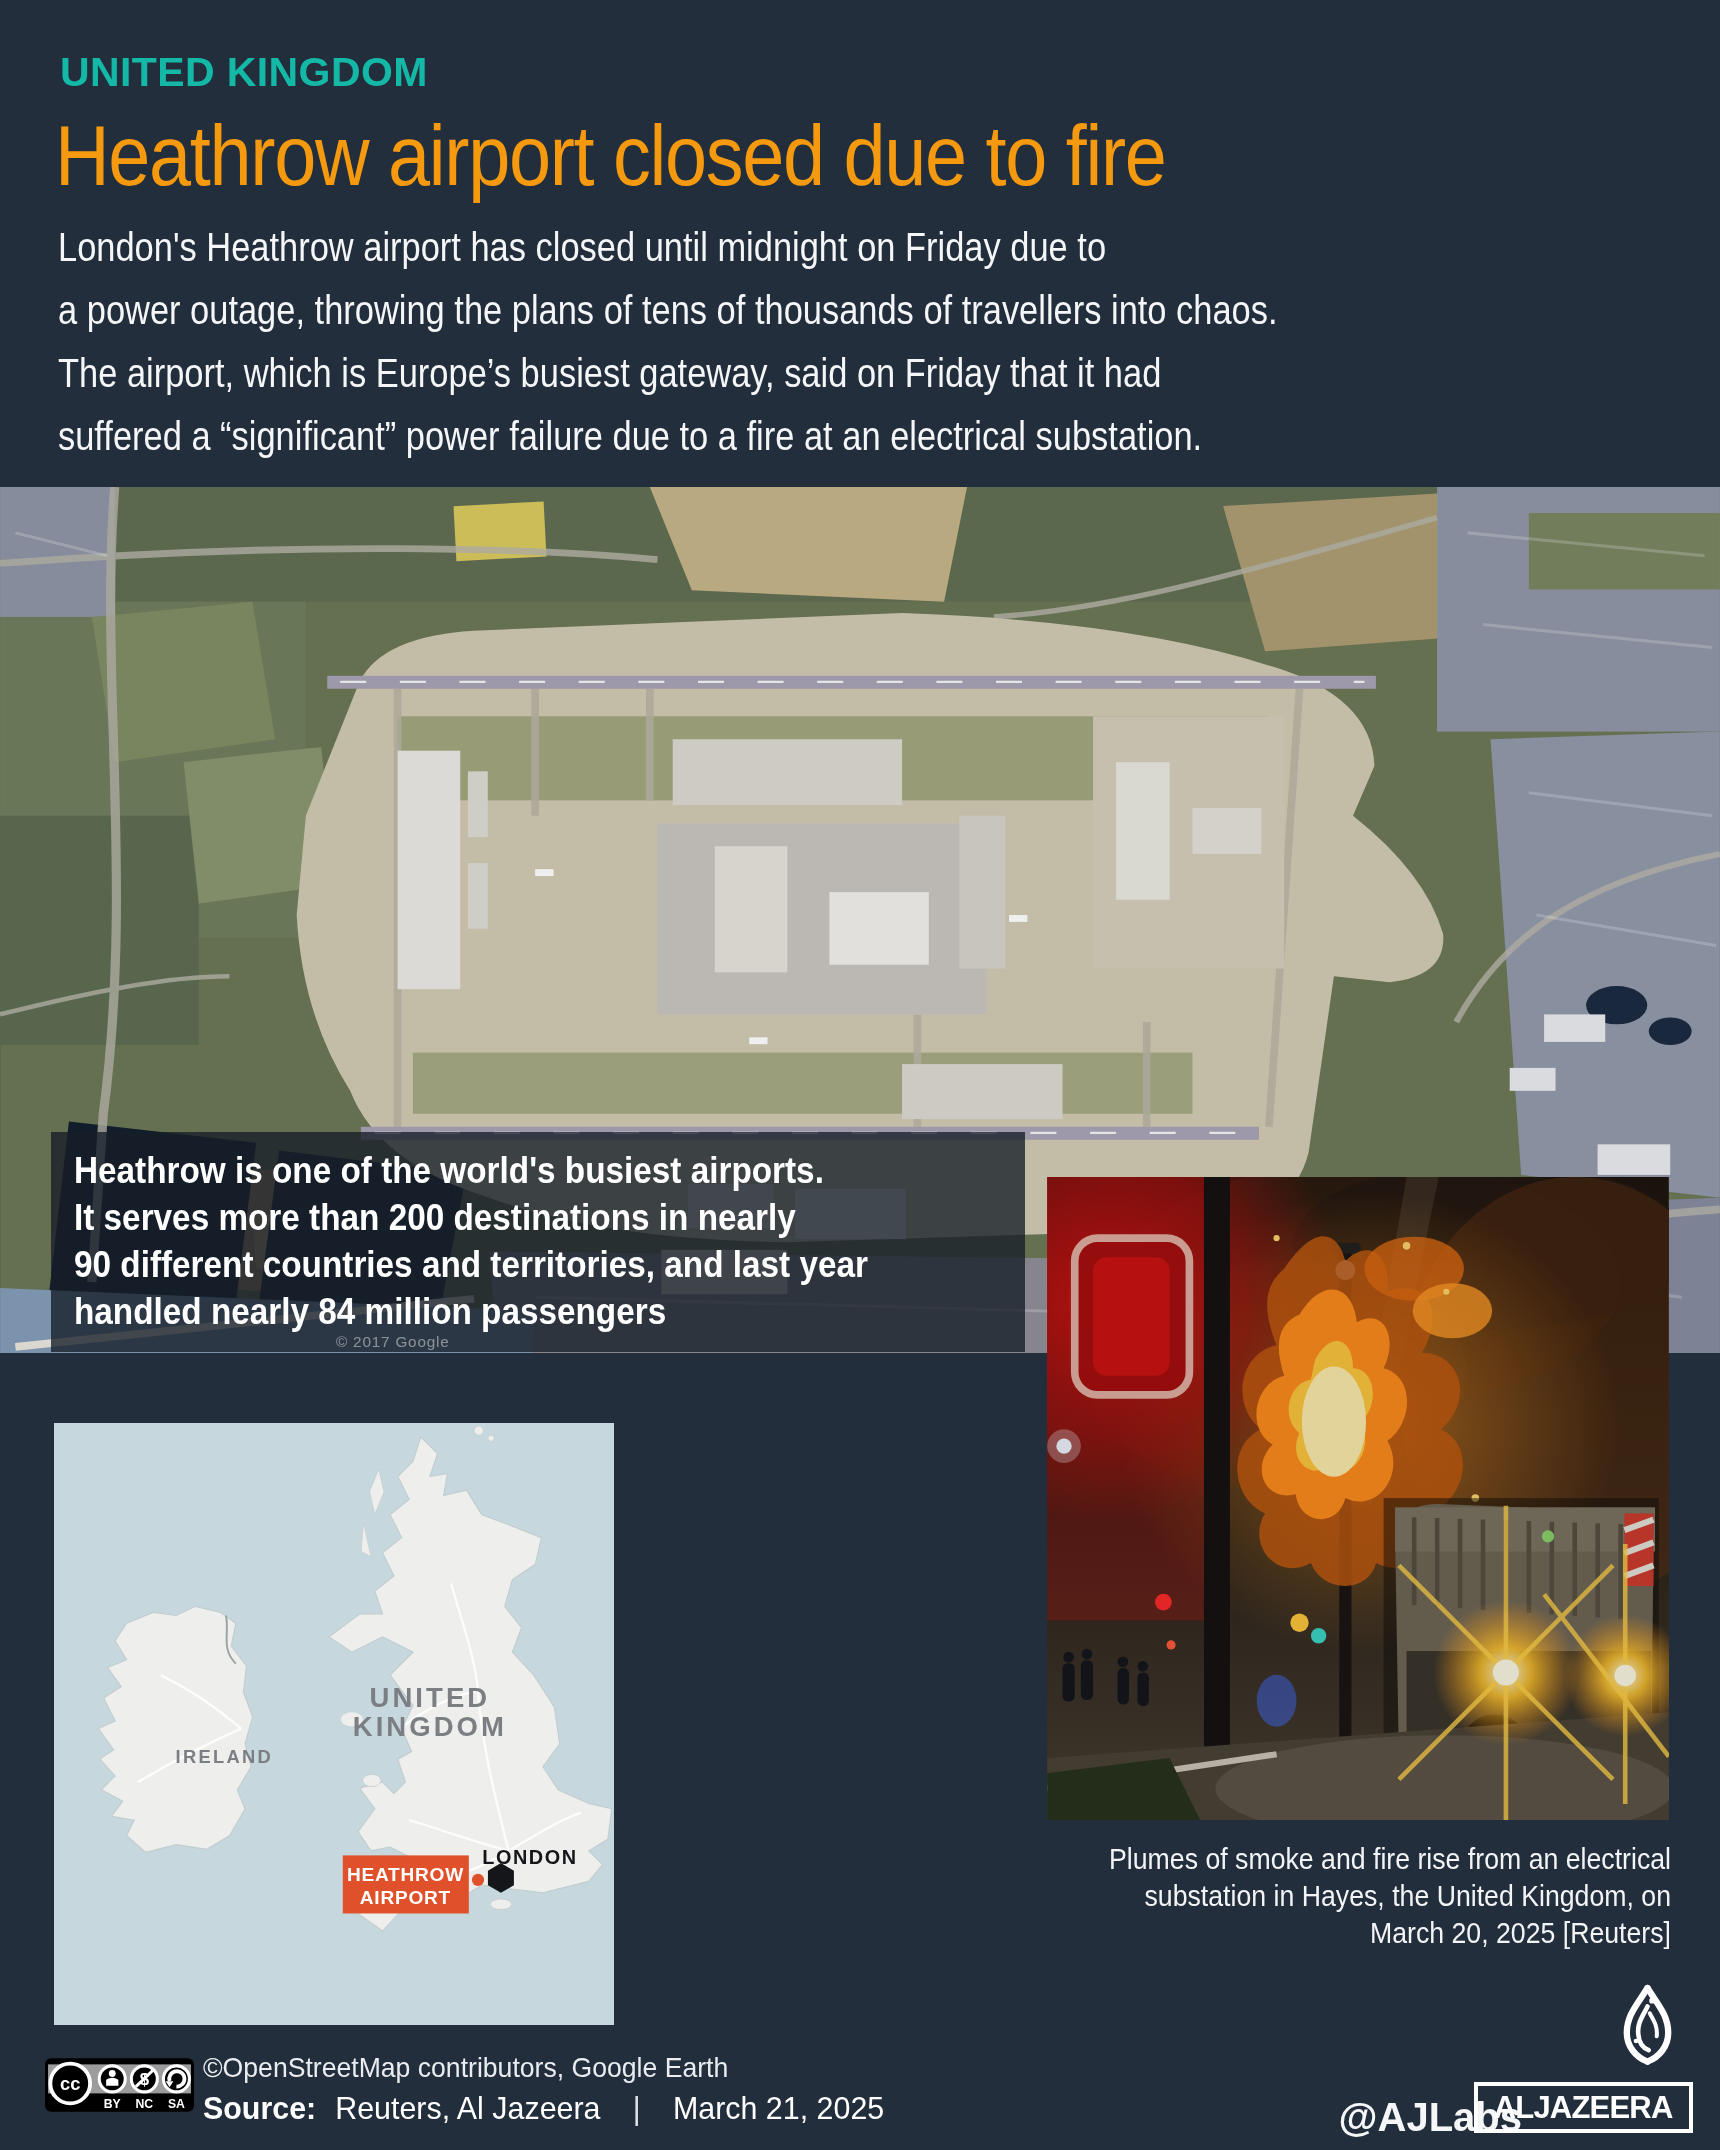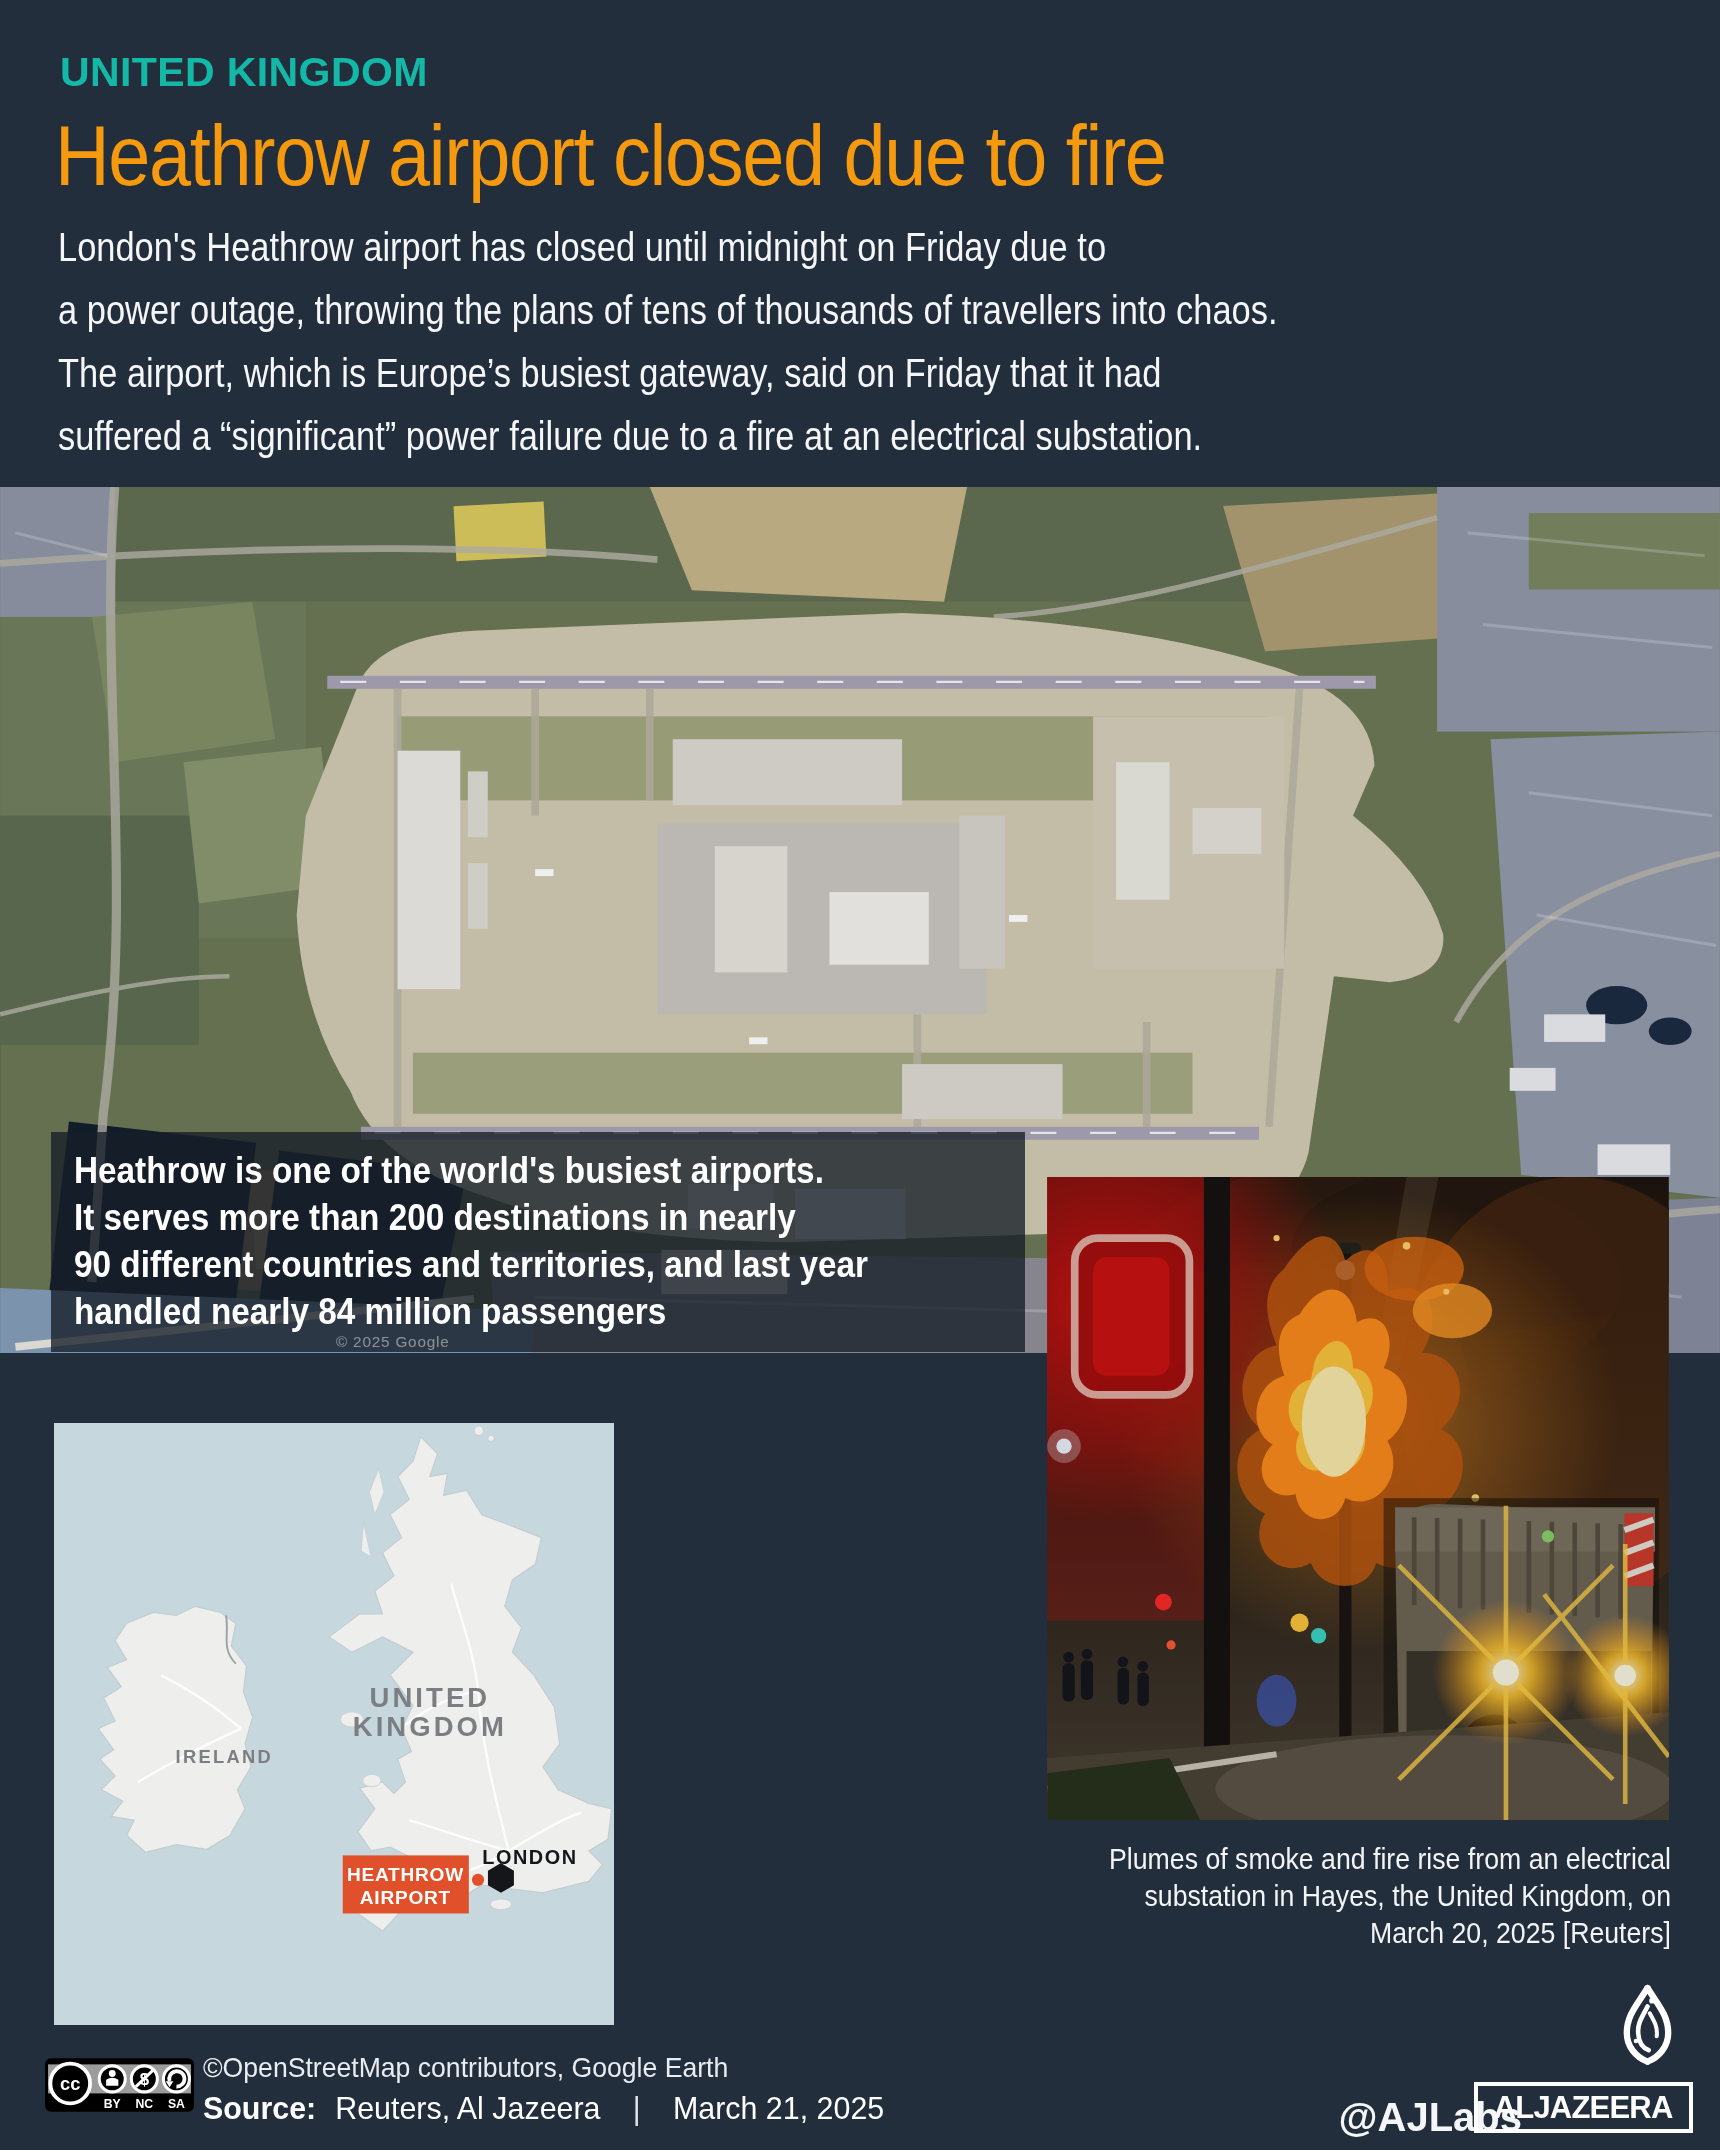--- a/index.html
+++ b/index.html
@@ -145,21 +145,21 @@
       <rect x="0" y="0" width="2250" height="1133" fill="#46506a" opacity="0.08"></rect>
     </svg>
   </div>
 
   <div class="abs overlay-box">
     <div class="oline">Heathrow is one of the world's busiest airports.</div>
     <div class="oline">It serves more than 200 destinations in nearly</div>
     <div class="oline">90 different countries and territories, and last year</div>
     <div class="oline">handled nearly 84 million passengers</div>
   </div>
-  <div class="abs gwatermark">© 2025 Google</div>
+  <div class="abs gwatermark">© 2017 Google</div>
 
   <div class="abs fire-wrap">
     <svg width="622" height="643" viewBox="0 0 813 841">
       <defs>
         <linearGradient id="nightbg" x1="0" y1="0" x2="0" y2="1">
           <stop offset="0" stop-color="#1c130d"></stop>
           <stop offset="0.55" stop-color="#2b2118"></stop>
           <stop offset="1" stop-color="#463e33"></stop>
         </linearGradient>
         <radialGradient id="redglow" cx="0.5" cy="0.5" r="0.5">

